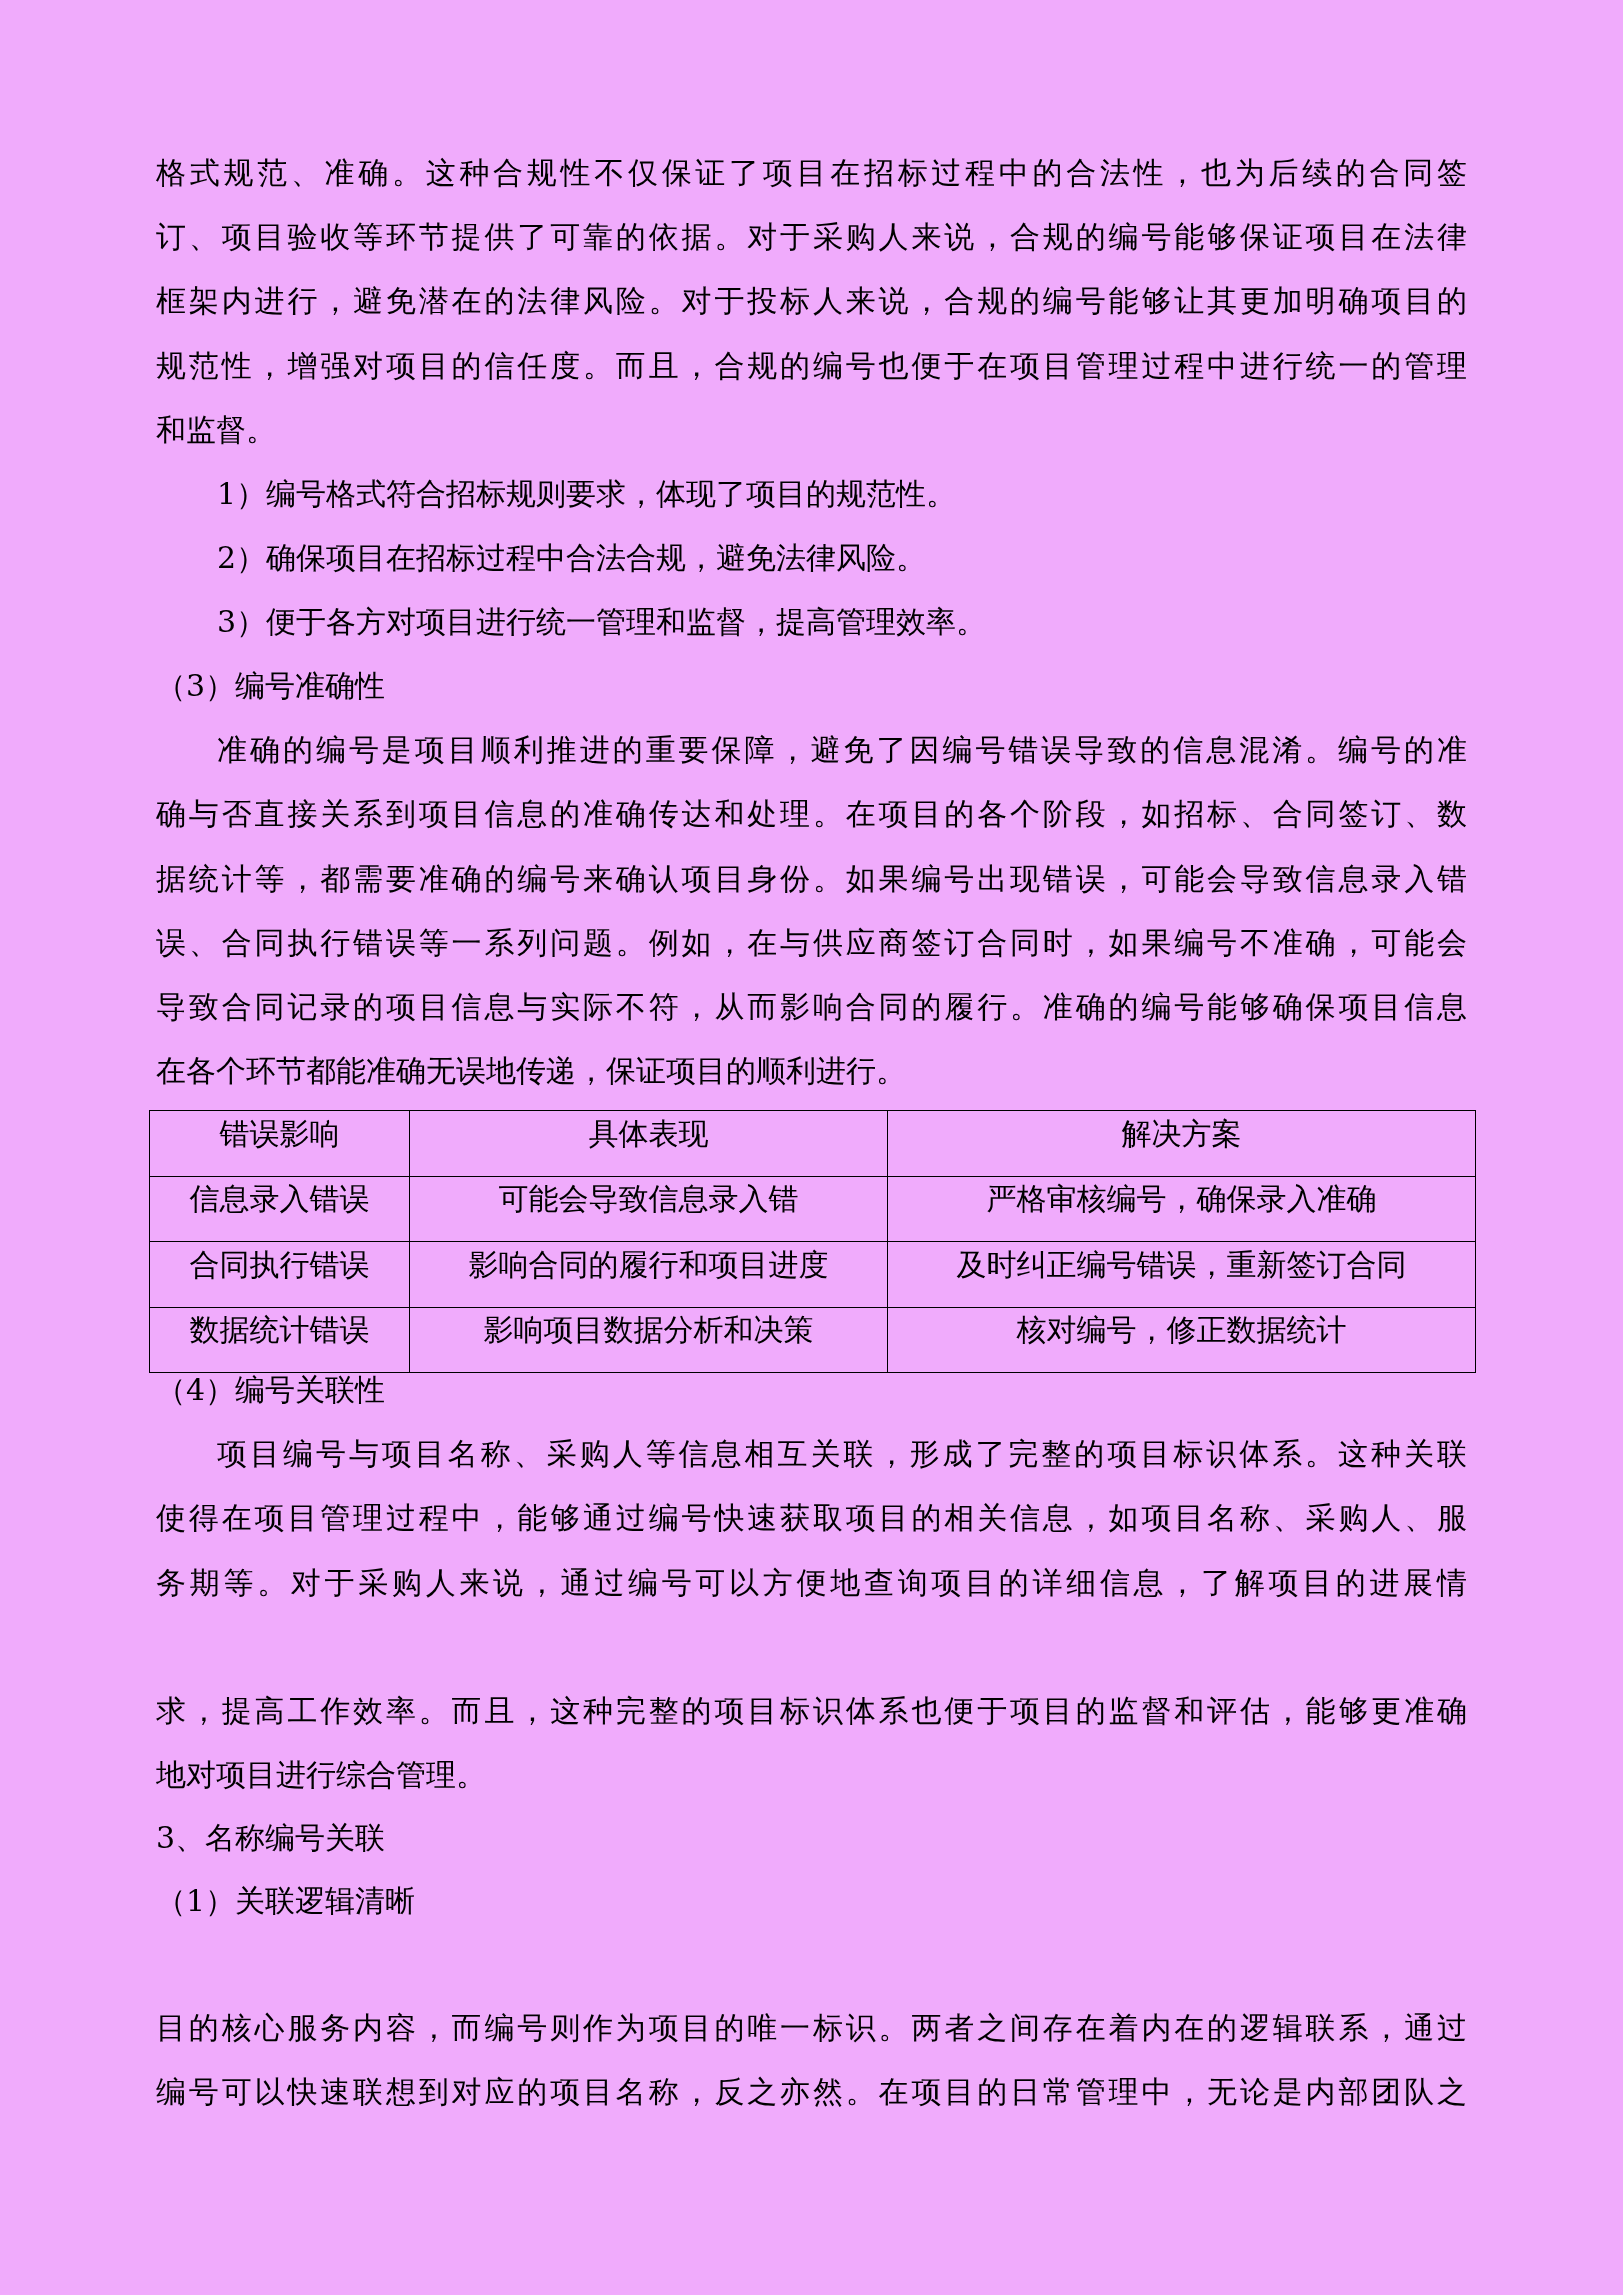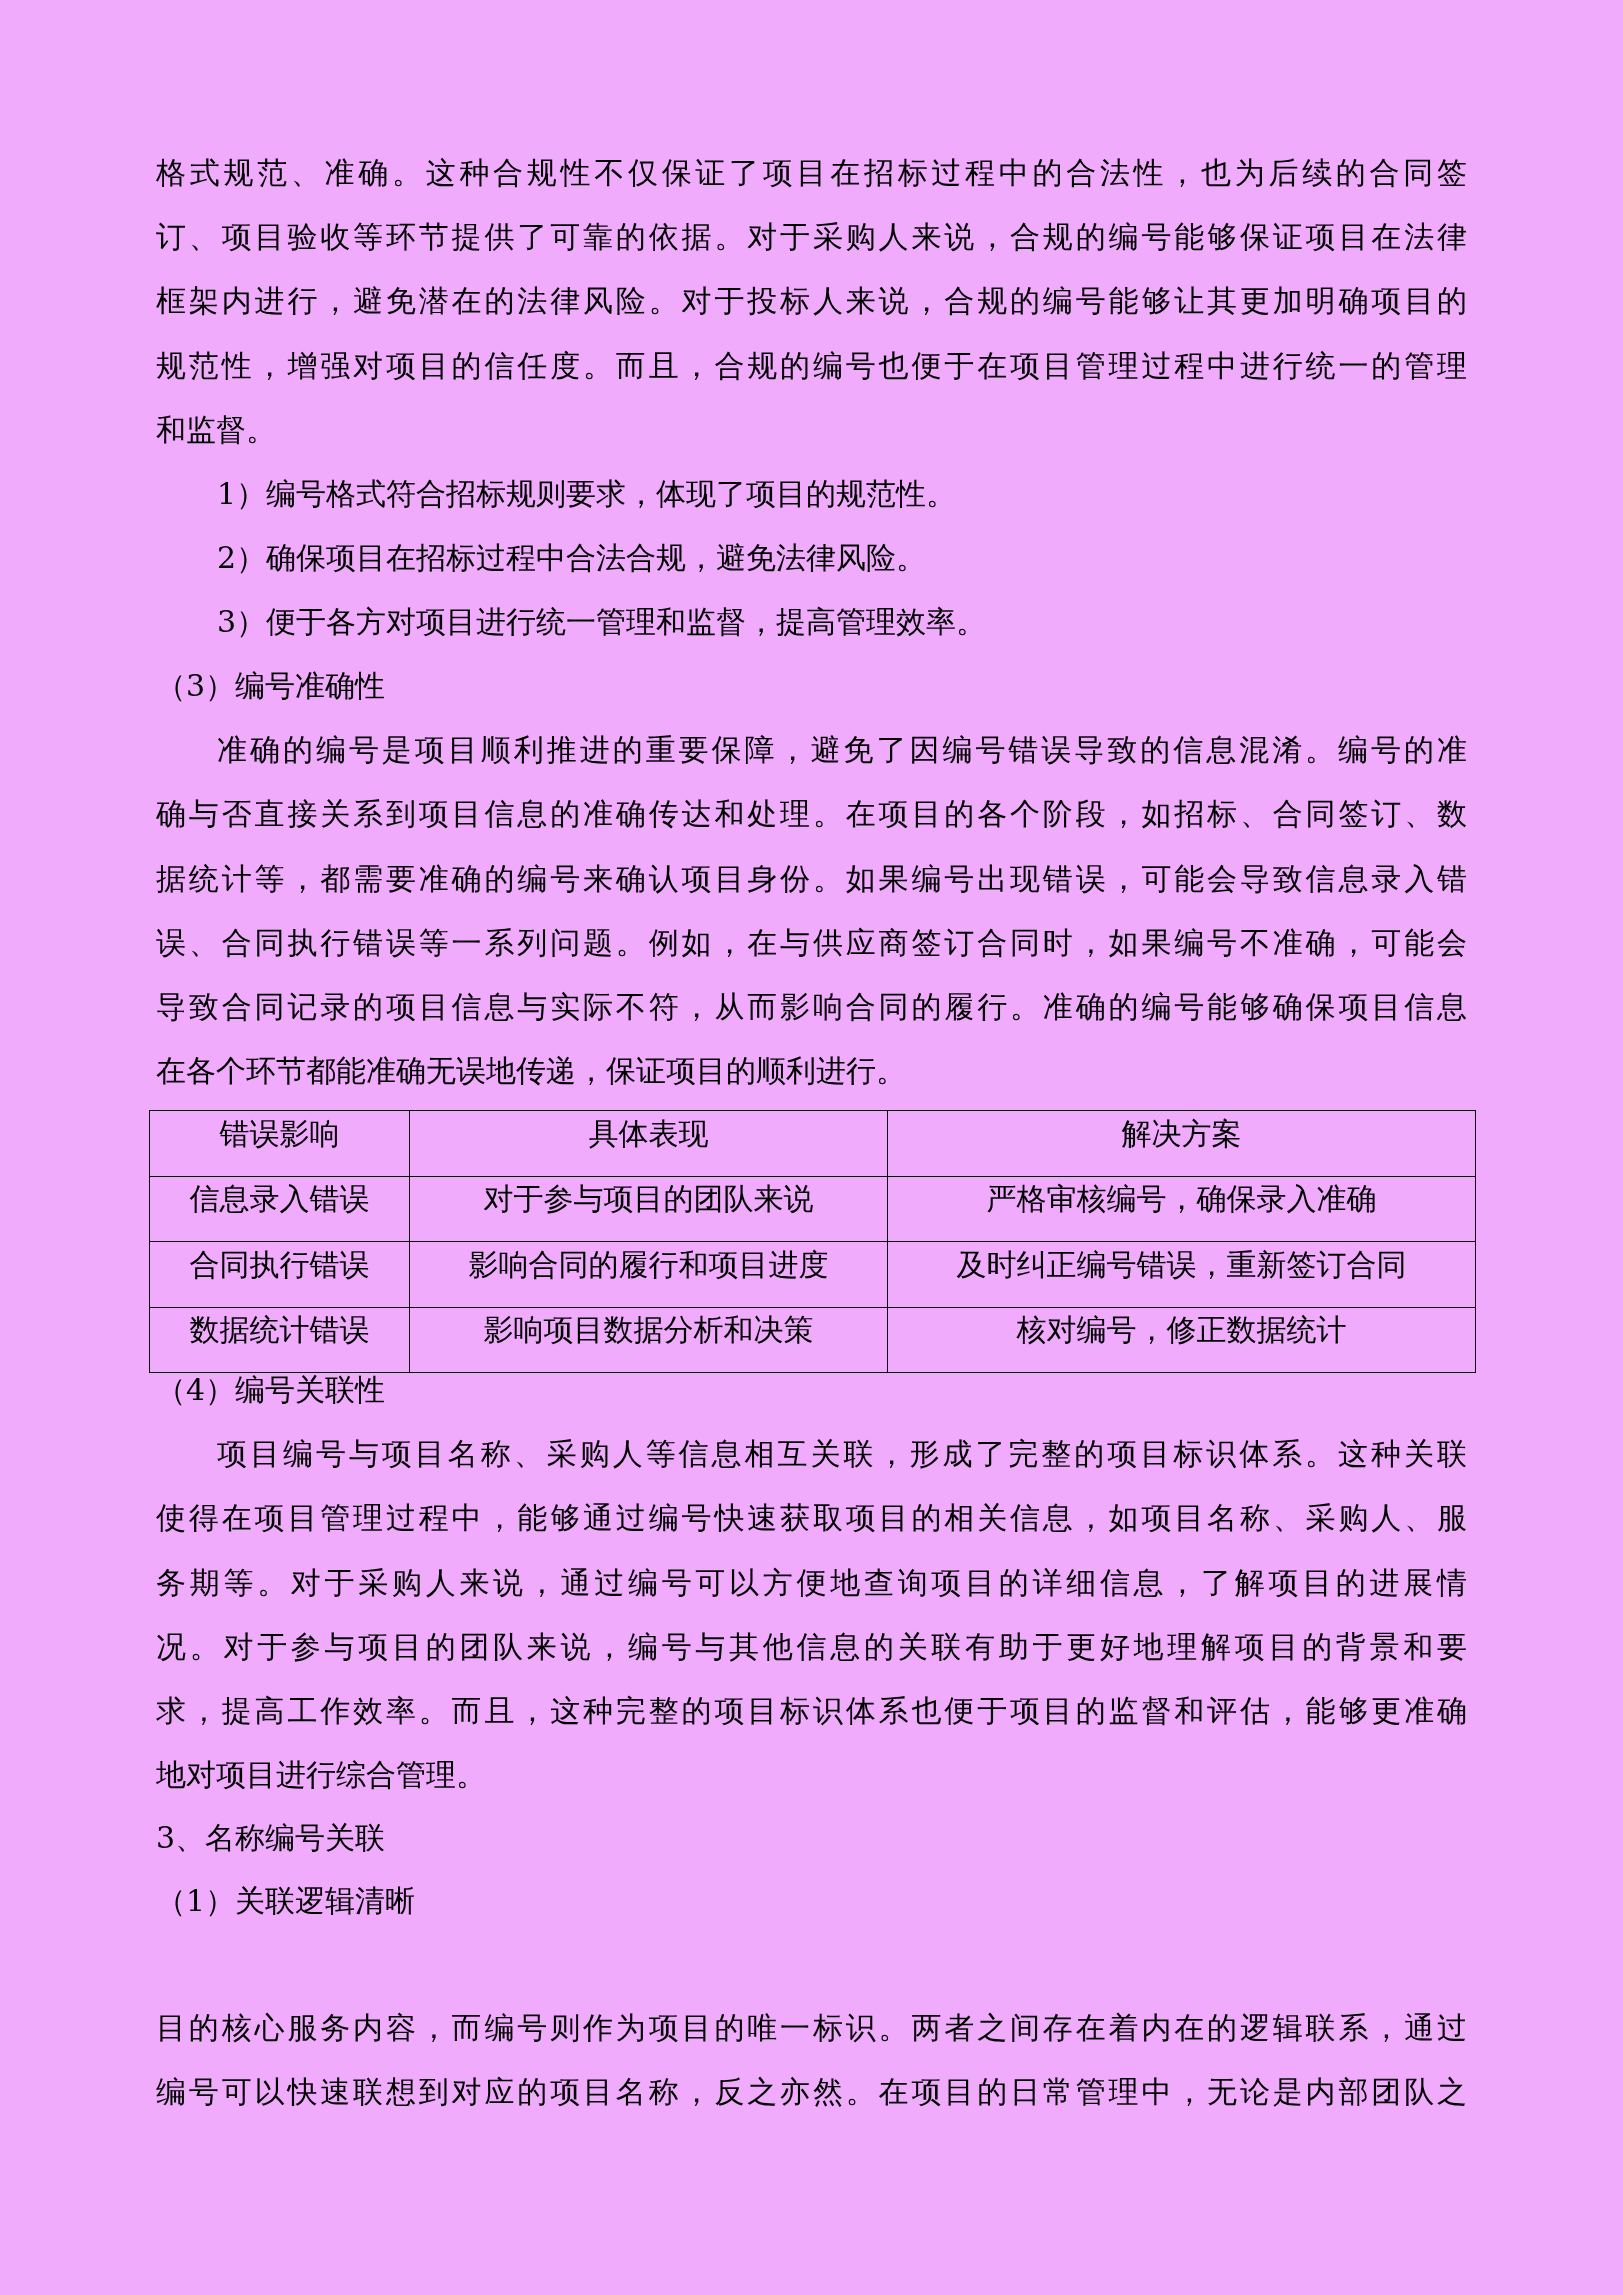--- a/index.html
+++ b/index.html
@@ -60,42 +60,41 @@
         <col class="c3">
       </colgroup>
     <tbody>
         <tr>
       <td>错误影响</td>
       <td>具体表现</td>
       <td>解决方案</td>
     </tr>
     <tr>
       <td>信息录入错误</td>
-      <td>对于参与项目的团队来说</td>
+      <td>可能会导致信息录入错</td>
       <td>严格审核编号，确保录入准确</td>
     </tr>
     <tr>
       <td>合同执行错误</td>
       <td>影响合同的履行和项目进度</td>
       <td>及时纠正编号错误，重新签订合同</td>
     </tr>
     <tr>
       <td>数据统计错误</td>
       <td>影响项目数据分析和决策</td>
       <td>核对编号，修正数据统计</td>
     </tr>
   </tbody>
     </table>
 
   <div class="line last heading" style="top:1370px">（4）编号关联性</div>
 
   <div class="line indent" style="top:1434px">项目编号与项目名称、采购人等信息相互关联，形成了完整的项目标识体系。这种关联</div>
   <div class="line" style="top:1498px">使得在项目管理过程中，能够通过编号快速获取项目的相关信息，如项目名称、采购人、服</div>
   <div class="line" style="top:1563px">务期等。对于采购人来说，通过编号可以方便地查询项目的详细信息，了解项目的进展情</div>
-  <div class="line" style="top:1627px">况。对于参与项目的团队来说，编号与其他信息的关联有助于更好地理解项目的背景和要</div>
   <div class="line" style="top:1691px">求，提高工作效率。而且，这种完整的项目标识体系也便于项目的监督和评估，能够更准确</div>
   <div class="line last" style="top:1755px">地对项目进行综合管理。</div>
 
   <div class="line last heading" style="top:1818px">3、名称编号关联</div>
 
   <div class="line last heading" style="top:1881px">（1）关联逻辑清晰</div>
 
   <div class="line" style="top:2008px">目的核心服务内容，而编号则作为项目的唯一标识。两者之间存在着内在的逻辑联系，通过</div>
   <div class="line" style="top:2072px">编号可以快速联想到对应的项目名称，反之亦然。在项目的日常管理中，无论是内部团队之</div>
 

